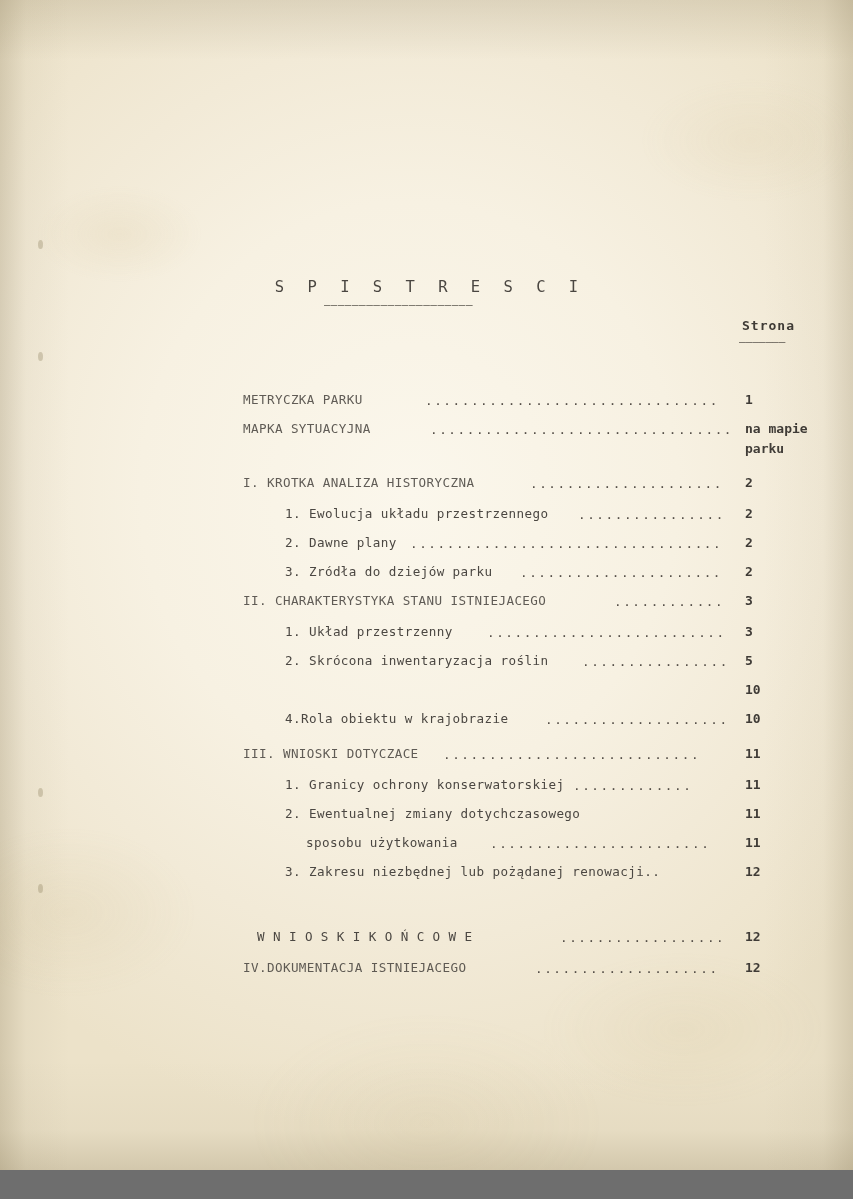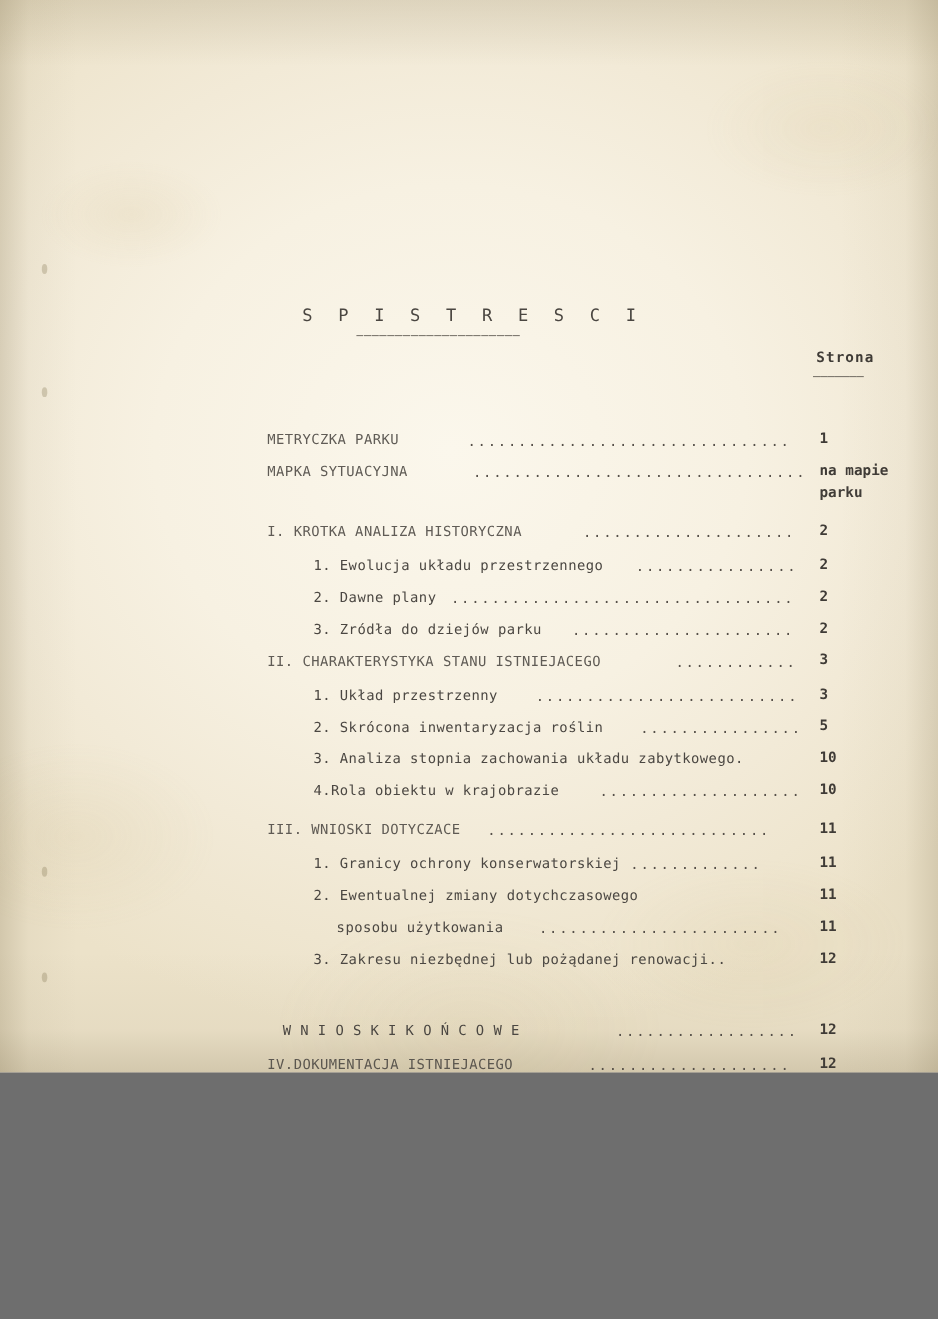--- a/index.html
+++ b/index.html
@@ -3,21 +3,21 @@
 <meta charset="utf-8">
 <style>
   html, body {
     margin: 0;
     padding: 0;
     background: #6e6e6e;
   }
   .page {
     position: relative;
     width: 853px;
-    height: 975px;
+    height: 1170px;
     overflow: hidden;
     background:
       radial-gradient(ellipse 70% 55% at 48% 42%, #fbf7ec 0%, #f7f1e2 45%, #f2ead7 70%, #ece2c9 100%),
       linear-gradient(115deg, #f6efdf 0%, #f4ecd9 40%, #efe5cd 75%, #e9dec2 100%);
     font-family: "DejaVu Sans Mono", "Liberation Mono", monospace;
     color: #44403c;
   }
   
   .page::before {
     content: "";
@@ -235,21 +235,20 @@
         <span class="pg pg-x">3</span>
       </div>
 
       <div class="row">
         <span class="label l2">2. Skrócona inwentaryzacja roślin</span>
         <span class="leader" style="left:582px; width:144px;">................</span>
         <span class="pg pg-x">5</span>
       </div>
 
       <div class="row">
-        <span class="label l2">3. Analiza stopnia zachowania układu zabytkowego.</span>
         <span class="pg pg-x">10</span>
       </div>
 
       <div class="row">
         <span class="label l2">4.Rola obiektu w krajobrazie</span>
         <span class="leader" style="left:545px; width:181px;">....................</span>
         <span class="pg pg-x">10</span>
       </div>
 
       <div class="row" style="height:31px; margin-top:6px;">

